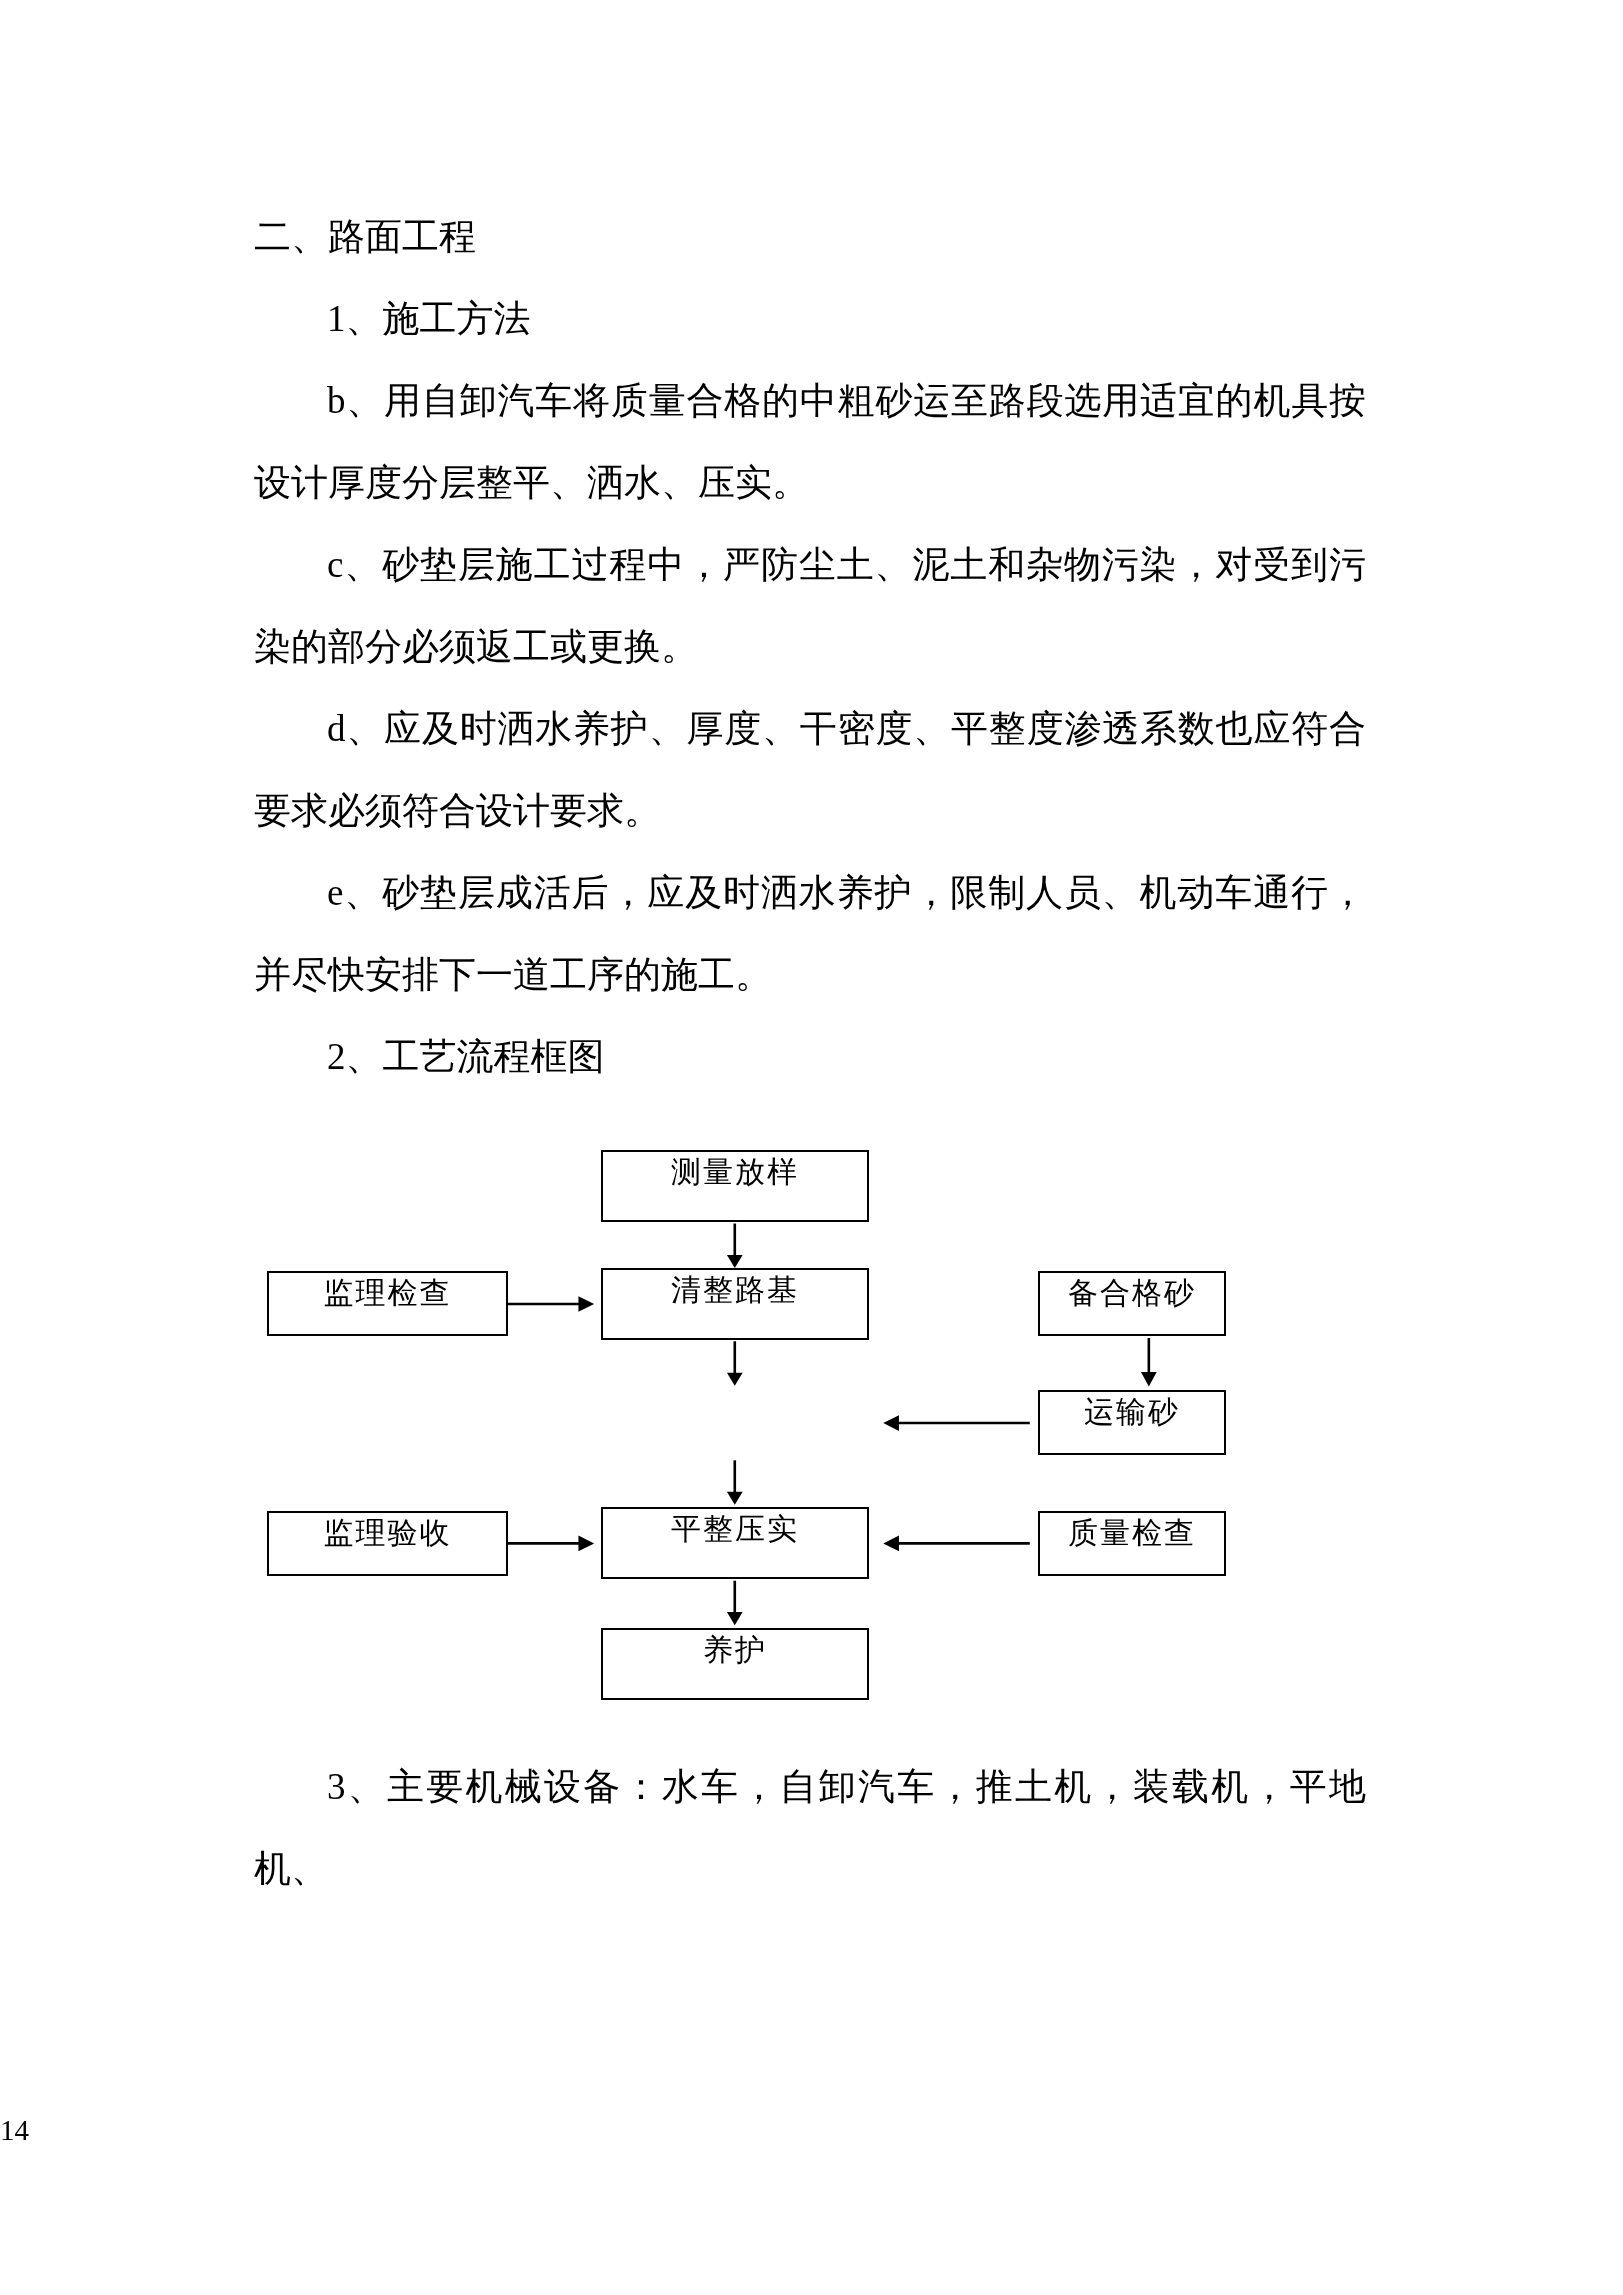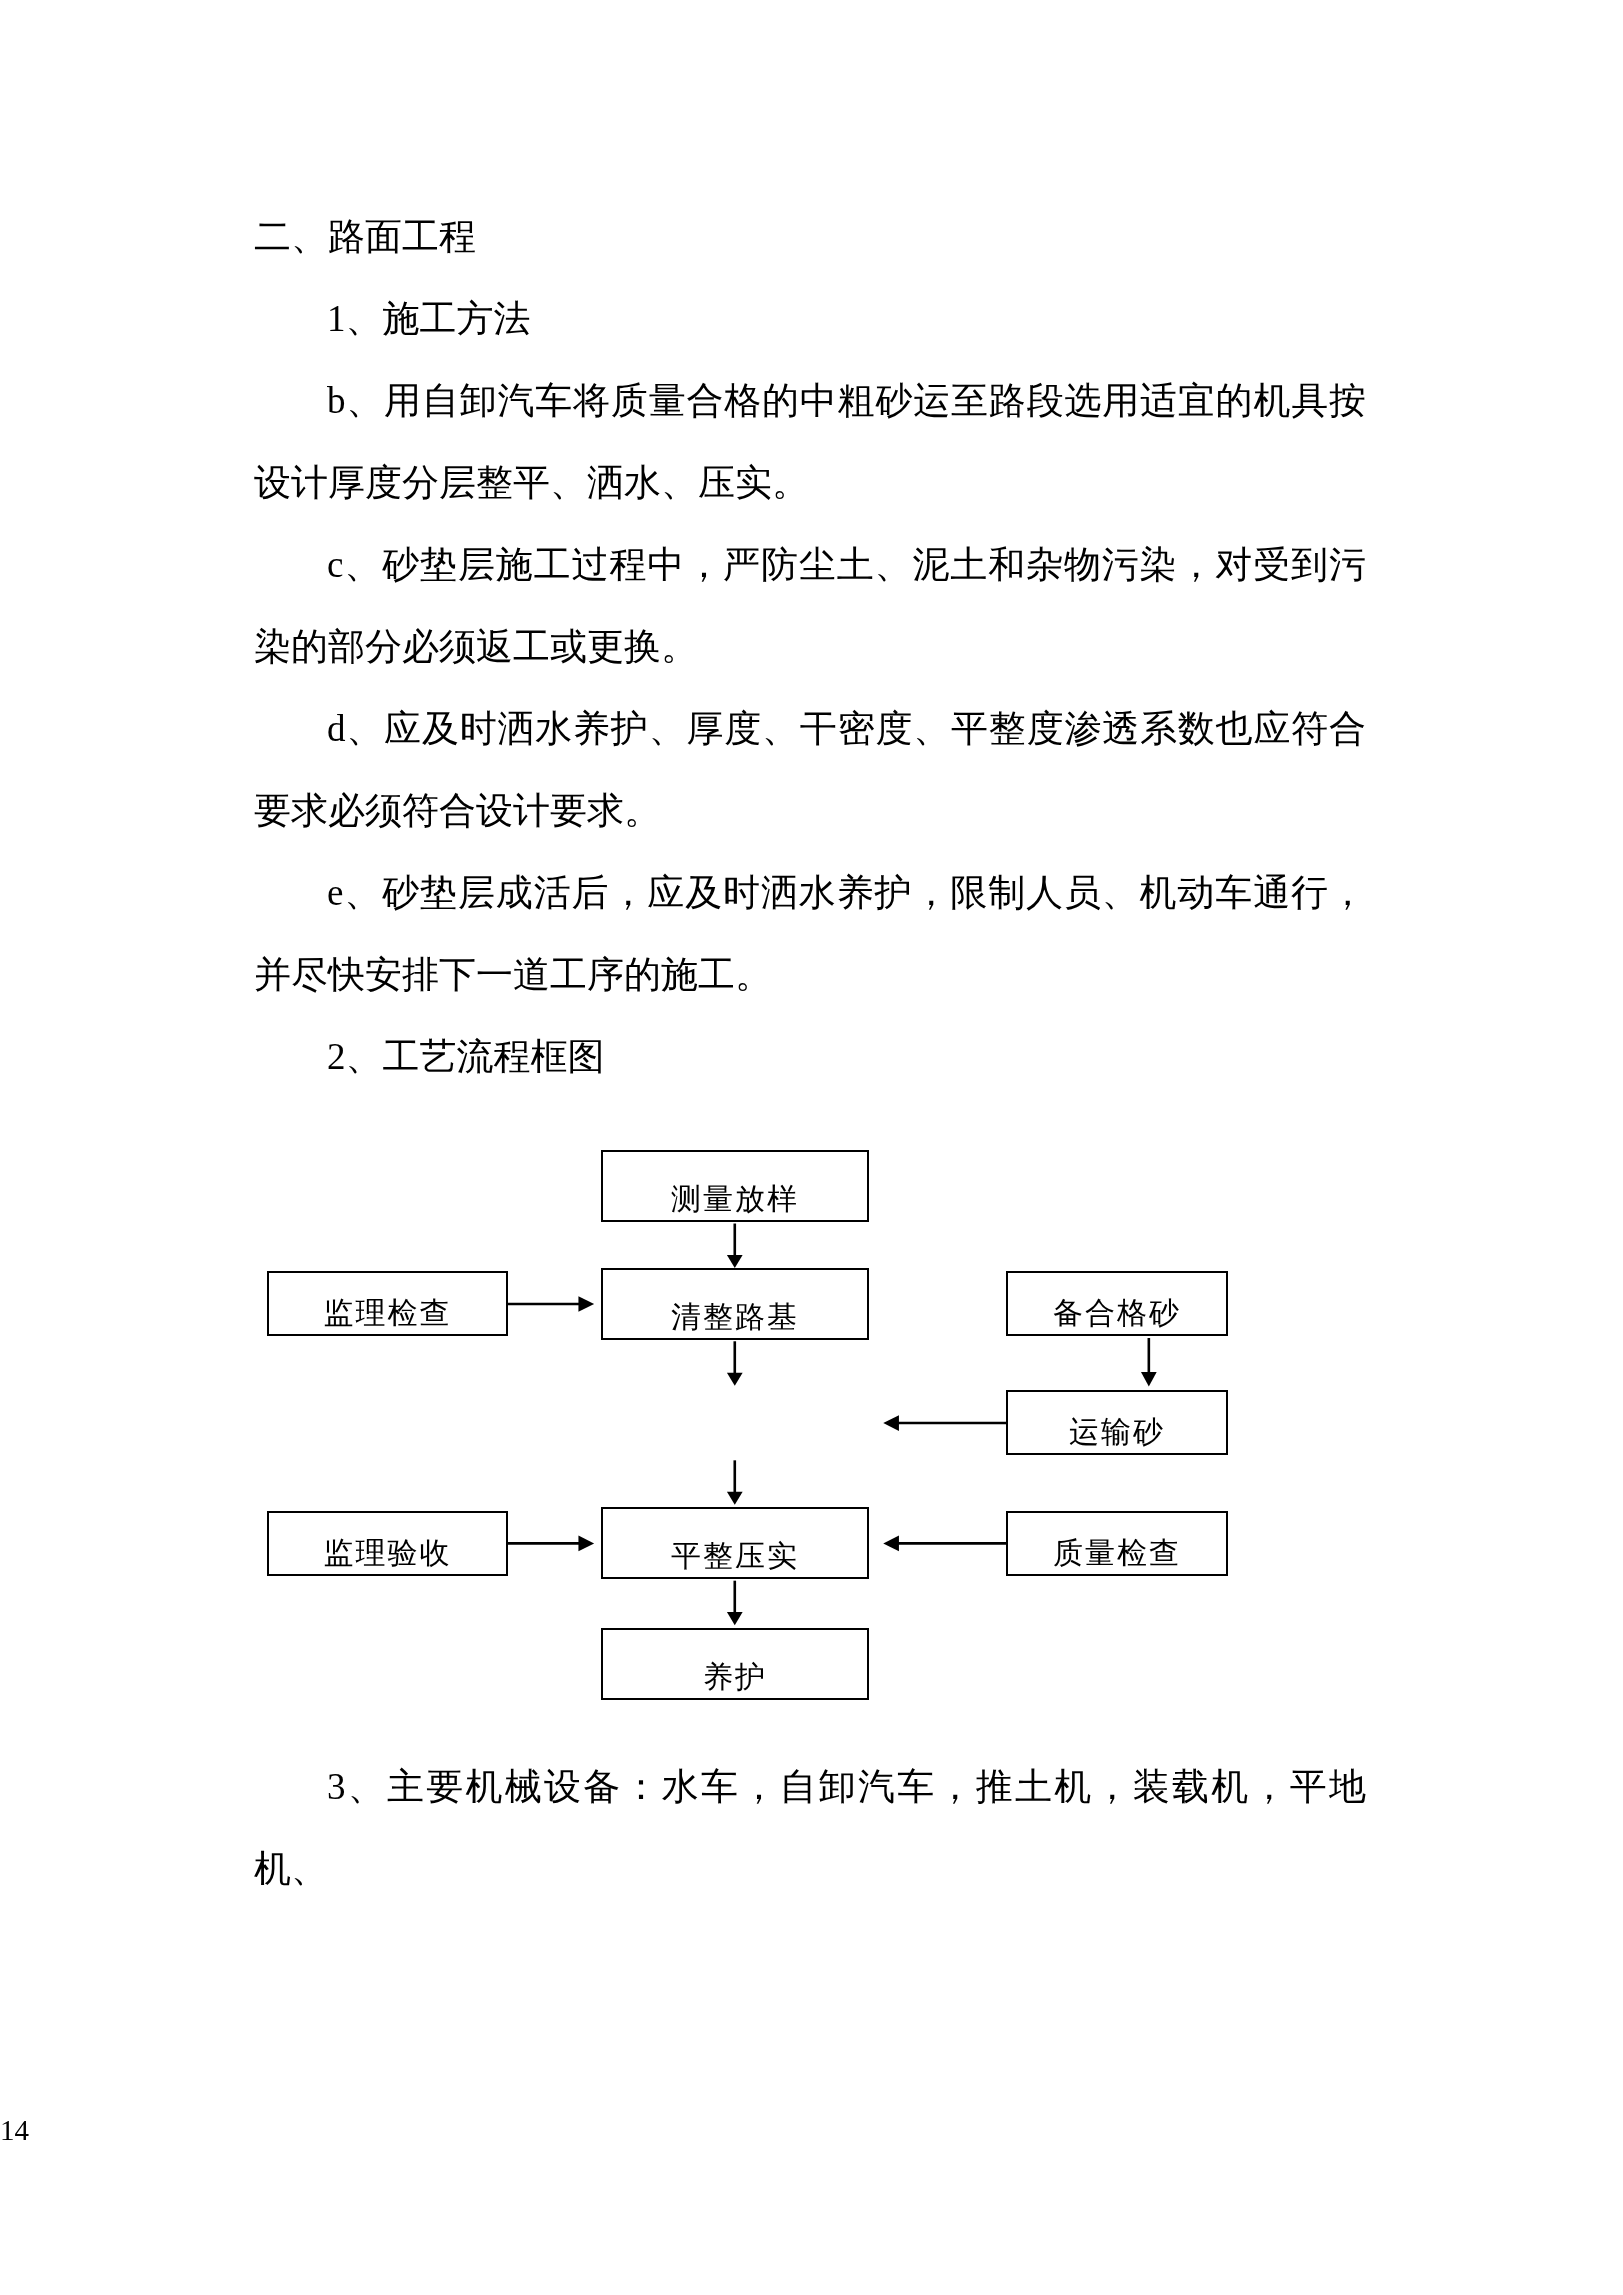--- a/index.html
+++ b/index.html
@@ -43,28 +43,28 @@
     top: 0;
     width: 1112px;
     height: 550px;
   }
   .fbox {
     position: absolute;
     box-sizing: border-box;
     border: 2px solid #000000;
     background: #ffffff;
     display: flex;
-    align-items: flex-end;
+    align-items: flex-start;
     justify-content: center;
     font-size: 30px;
     letter-spacing: 2px;
   }
   .fbox.center { left: 347px; width: 268px; height: 72px; }
   .fbox.left   { left: 13px;  width: 241px; height: 65px; }
-  .fbox.right  { left: 752px; width: 222px; height: 65px; }
+  .fbox.right  { left: 784px; width: 188px; height: 65px; }
   
   .page-number {
     position: absolute;
     left: 0;
     right: 0;
     top: 2114px;
     text-align: left;
     font-size: 29px;
   }
 </style>

